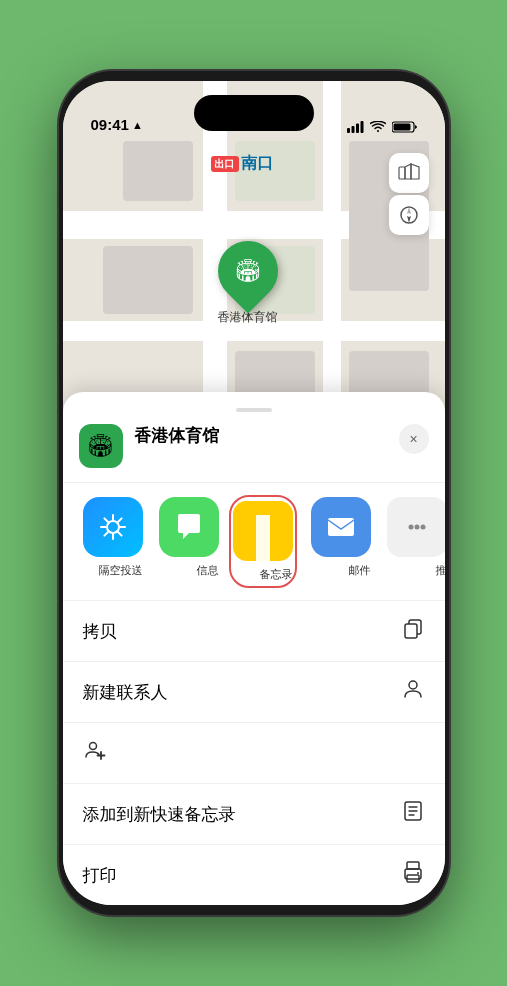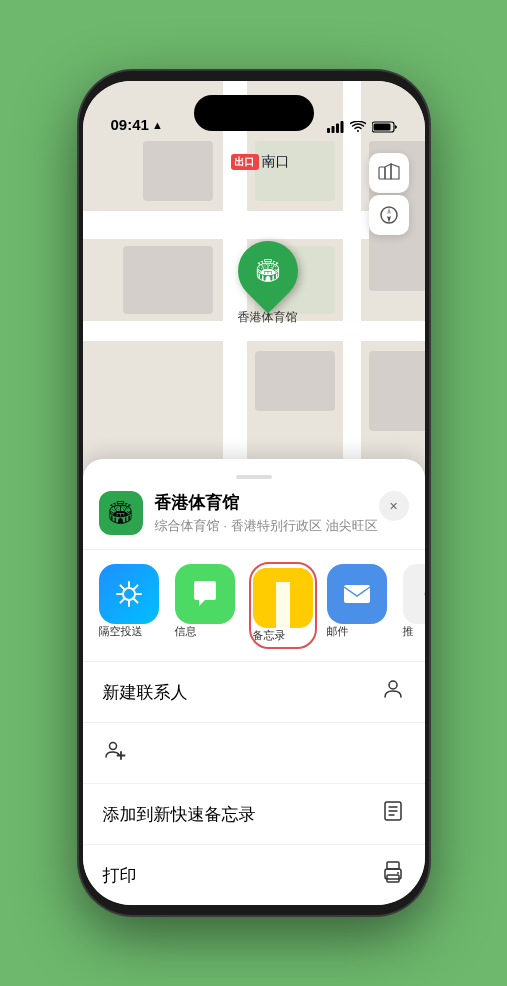--- a/index.html
+++ b/index.html
@@ -6,21 +6,21 @@
     body {
       width: 507px;
       height: 986px;
       background: #6db86d;
       display: flex;
       align-items: center;
       justify-content: center;
       font-family: -apple-system, 'PingFang SC', 'Helvetica Neue', sans-serif;
     }
     .phone-frame {
-      width: 350px;
+      width: 390px;
       height: 844px;
       background: #1a1a1a;
       border-radius: 54px;
       position: relative;
       overflow: hidden;
       box-shadow: 0 0 0 2px #3a3a3a, 0 20px 60px rgba(0,0,0,0.5);
     }
     .phone-screen {
       position: absolute;
       top: 10px;
@@ -138,23 +138,23 @@
     }
     .map-label-badge {
       background: #ef4444;
       color: white;
       font-size: 10px;
       padding: 1px 4px;
       border-radius: 3px;
       font-weight: 600;
     }
     .map-label-text {
-      font-size: 14px;
-      color: #0f172a;
-      font-weight: 400;
+      font-size: 16px;
+      color: #0369a1;
+      font-weight: 700;
     }
     
     .map-controls {
       position: absolute;
       top: 72px;
       right: 16px;
       display: flex;
       flex-direction: column;
       gap: 2px;
     }
@@ -235,21 +235,22 @@
     .share-row {
       display: flex;
       padding: 14px 16px;
       gap: 12px;
       overflow-x: auto;
       border-bottom: 1px solid #f0f0f0;
     }
     .share-item {
       display: flex;
       flex-direction: column;
-      align-items: flex-start;
+      align-items: flex-end;
+      gap: 6px;
       min-width: 64px;
     }
     .share-icon-wrap {
       width: 60px;
       height: 60px;
       border-radius: 16px;
       display: flex;
       align-items: center;
       justify-content: center;
       font-size: 26px;
@@ -360,21 +361,20 @@
       </div>
     </div>
 
     <div class="bottom-sheet">
       <div class="sheet-handle"></div>
 
       <div class="location-header">
         <div class="location-icon">🏟</div>
         <div class="location-info">
           <div class="location-name">香港体育馆</div>
-          <div class="location-desc">综合体育馆 · 香港特别行政区 油尖旺区</div>
         </div>
         <div class="close-btn">
           <span>×</span>
         </div>
       </div>
 
       <div class="share-row">
 
         <div class="share-item">
           <div class="share-icon-wrap share-icon-airdrop">
@@ -432,20 +432,29 @@
               <circle cx="14" cy="14" r="2.5" fill="#888"></circle>
               <circle cx="20" cy="14" r="2.5" fill="#888"></circle>
             </svg>
           </div>
           <span class="share-label">推</span>
         </div>
       </div>
 
       <div class="action-list">
 
+        <div class="action-item">
+          <span class="action-label">拷贝</span>
+          <span class="action-icon">
+            <svg width="24" height="24" viewBox="0 0 24 24">
+              <rect x="8" y="4" width="12" height="14" rx="2" fill="none" stroke="#333" stroke-width="1.5"></rect>
+              <rect x="4" y="8" width="12" height="14" rx="2" fill="white" stroke="#333" stroke-width="1.5"></rect>
+            </svg>
+          </span>
+        </div>
 
         <div class="action-item">
           <span class="action-label">新建联系人</span>
           <span class="action-icon">
             <svg width="24" height="24" viewBox="0 0 24 24">
               <circle cx="12" cy="8" r="4" fill="none" stroke="#333" stroke-width="1.5"></circle>
               <path d="M4 20 Q4 14 12 14 Q20 14 20 20" fill="none" stroke="#333" stroke-width="1.5" stroke-linecap="round"></path>
             </svg>
           </span>
         </div>

